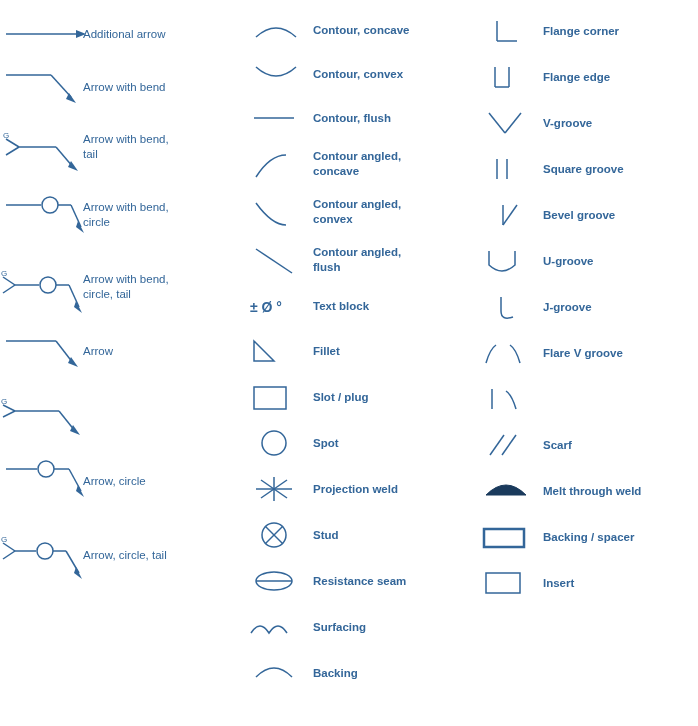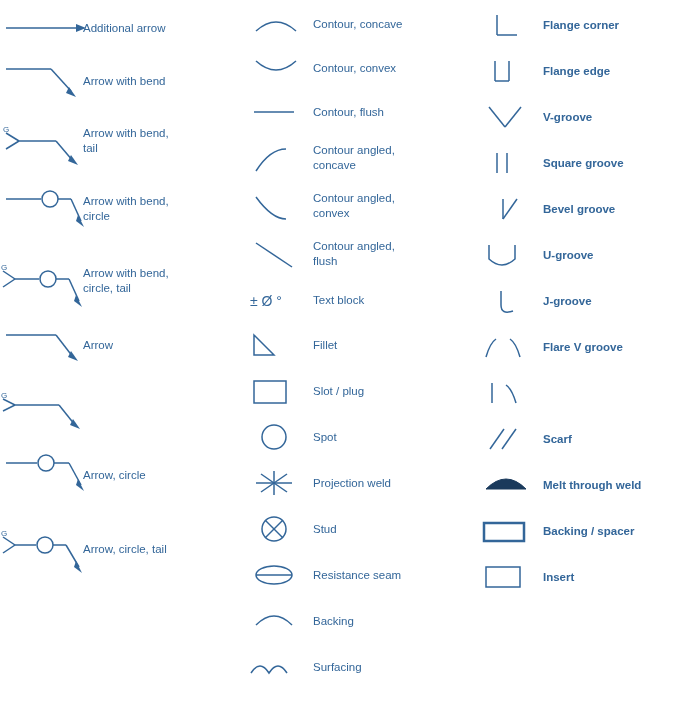--- a/index.html
+++ b/index.html
@@ -7,21 +7,21 @@
       background: #fff;
       font-family: Arial, sans-serif;
       font-size: 12px;
       color: #333;
       width: 698px;
       min-height: 726px;
     }
     .container {
       display: grid;
       grid-template-columns: 1fr 1fr 1fr;
-      padding: 2px 4px;
+      padding: 8px 4px;
       gap: 0;
     }
     .column {
       display: flex;
       flex-direction: column;
       gap: 0;
     }
     .item {
       display: flex;
       align-items: center;
@@ -39,20 +39,21 @@
       color: #336699;
       font-size: 11.5px;
       line-height: 1.3;
       flex: 1;
     }
     svg {
       overflow: visible;
     }
     .col-mid .item {
       min-height: 44px;
+      font-weight: bold;
     }
     .col-right .item {
       min-height: 44px;
       font-weight: bold;
     }
   </style>
 </head>
 <body>
 
 <div class="container">
@@ -303,34 +304,34 @@
           <ellipse cx="28" cy="18" rx="18" ry="9" fill="none" stroke="#336699" stroke-width="1.5"></ellipse>
           <line x1="10" y1="18" x2="46" y2="18" stroke="#336699" stroke-width="1.5"></line>
         </svg>
       </div>
       <div class="item-label">Resistance seam</div>
     </div>
 
     <div class="item">
       <div class="item-symbol">
         <svg width="60" height="36">
+
+          <path d="M5,24 Q14,10 23,24 Q32,10 41,24" fill="none" stroke="#336699" stroke-width="1.5"></path>
+        </svg>
+      </div>
+      <div class="item-label">Surfacing</div>
+    </div>
+
+    <div class="item">
+      <div class="item-symbol">
+        <svg width="60" height="36">
           <path d="M10,22 Q28,4 46,22" fill="none" stroke="#336699" stroke-width="1.5"></path>
         </svg>
       </div>
       <div class="item-label">Backing</div>
-    </div>
-
-    <div class="item">
-      <div class="item-symbol">
-        <svg width="60" height="36">
-
-          <path d="M5,24 Q14,10 23,24 Q32,10 41,24" fill="none" stroke="#336699" stroke-width="1.5"></path>
-        </svg>
-      </div>
-      <div class="item-label">Surfacing</div>
     </div>
 
   </div>
 
   <div class="column col-right">
 
     <div class="item">
       <div class="item-symbol">
         <svg width="50" height="36">
 

